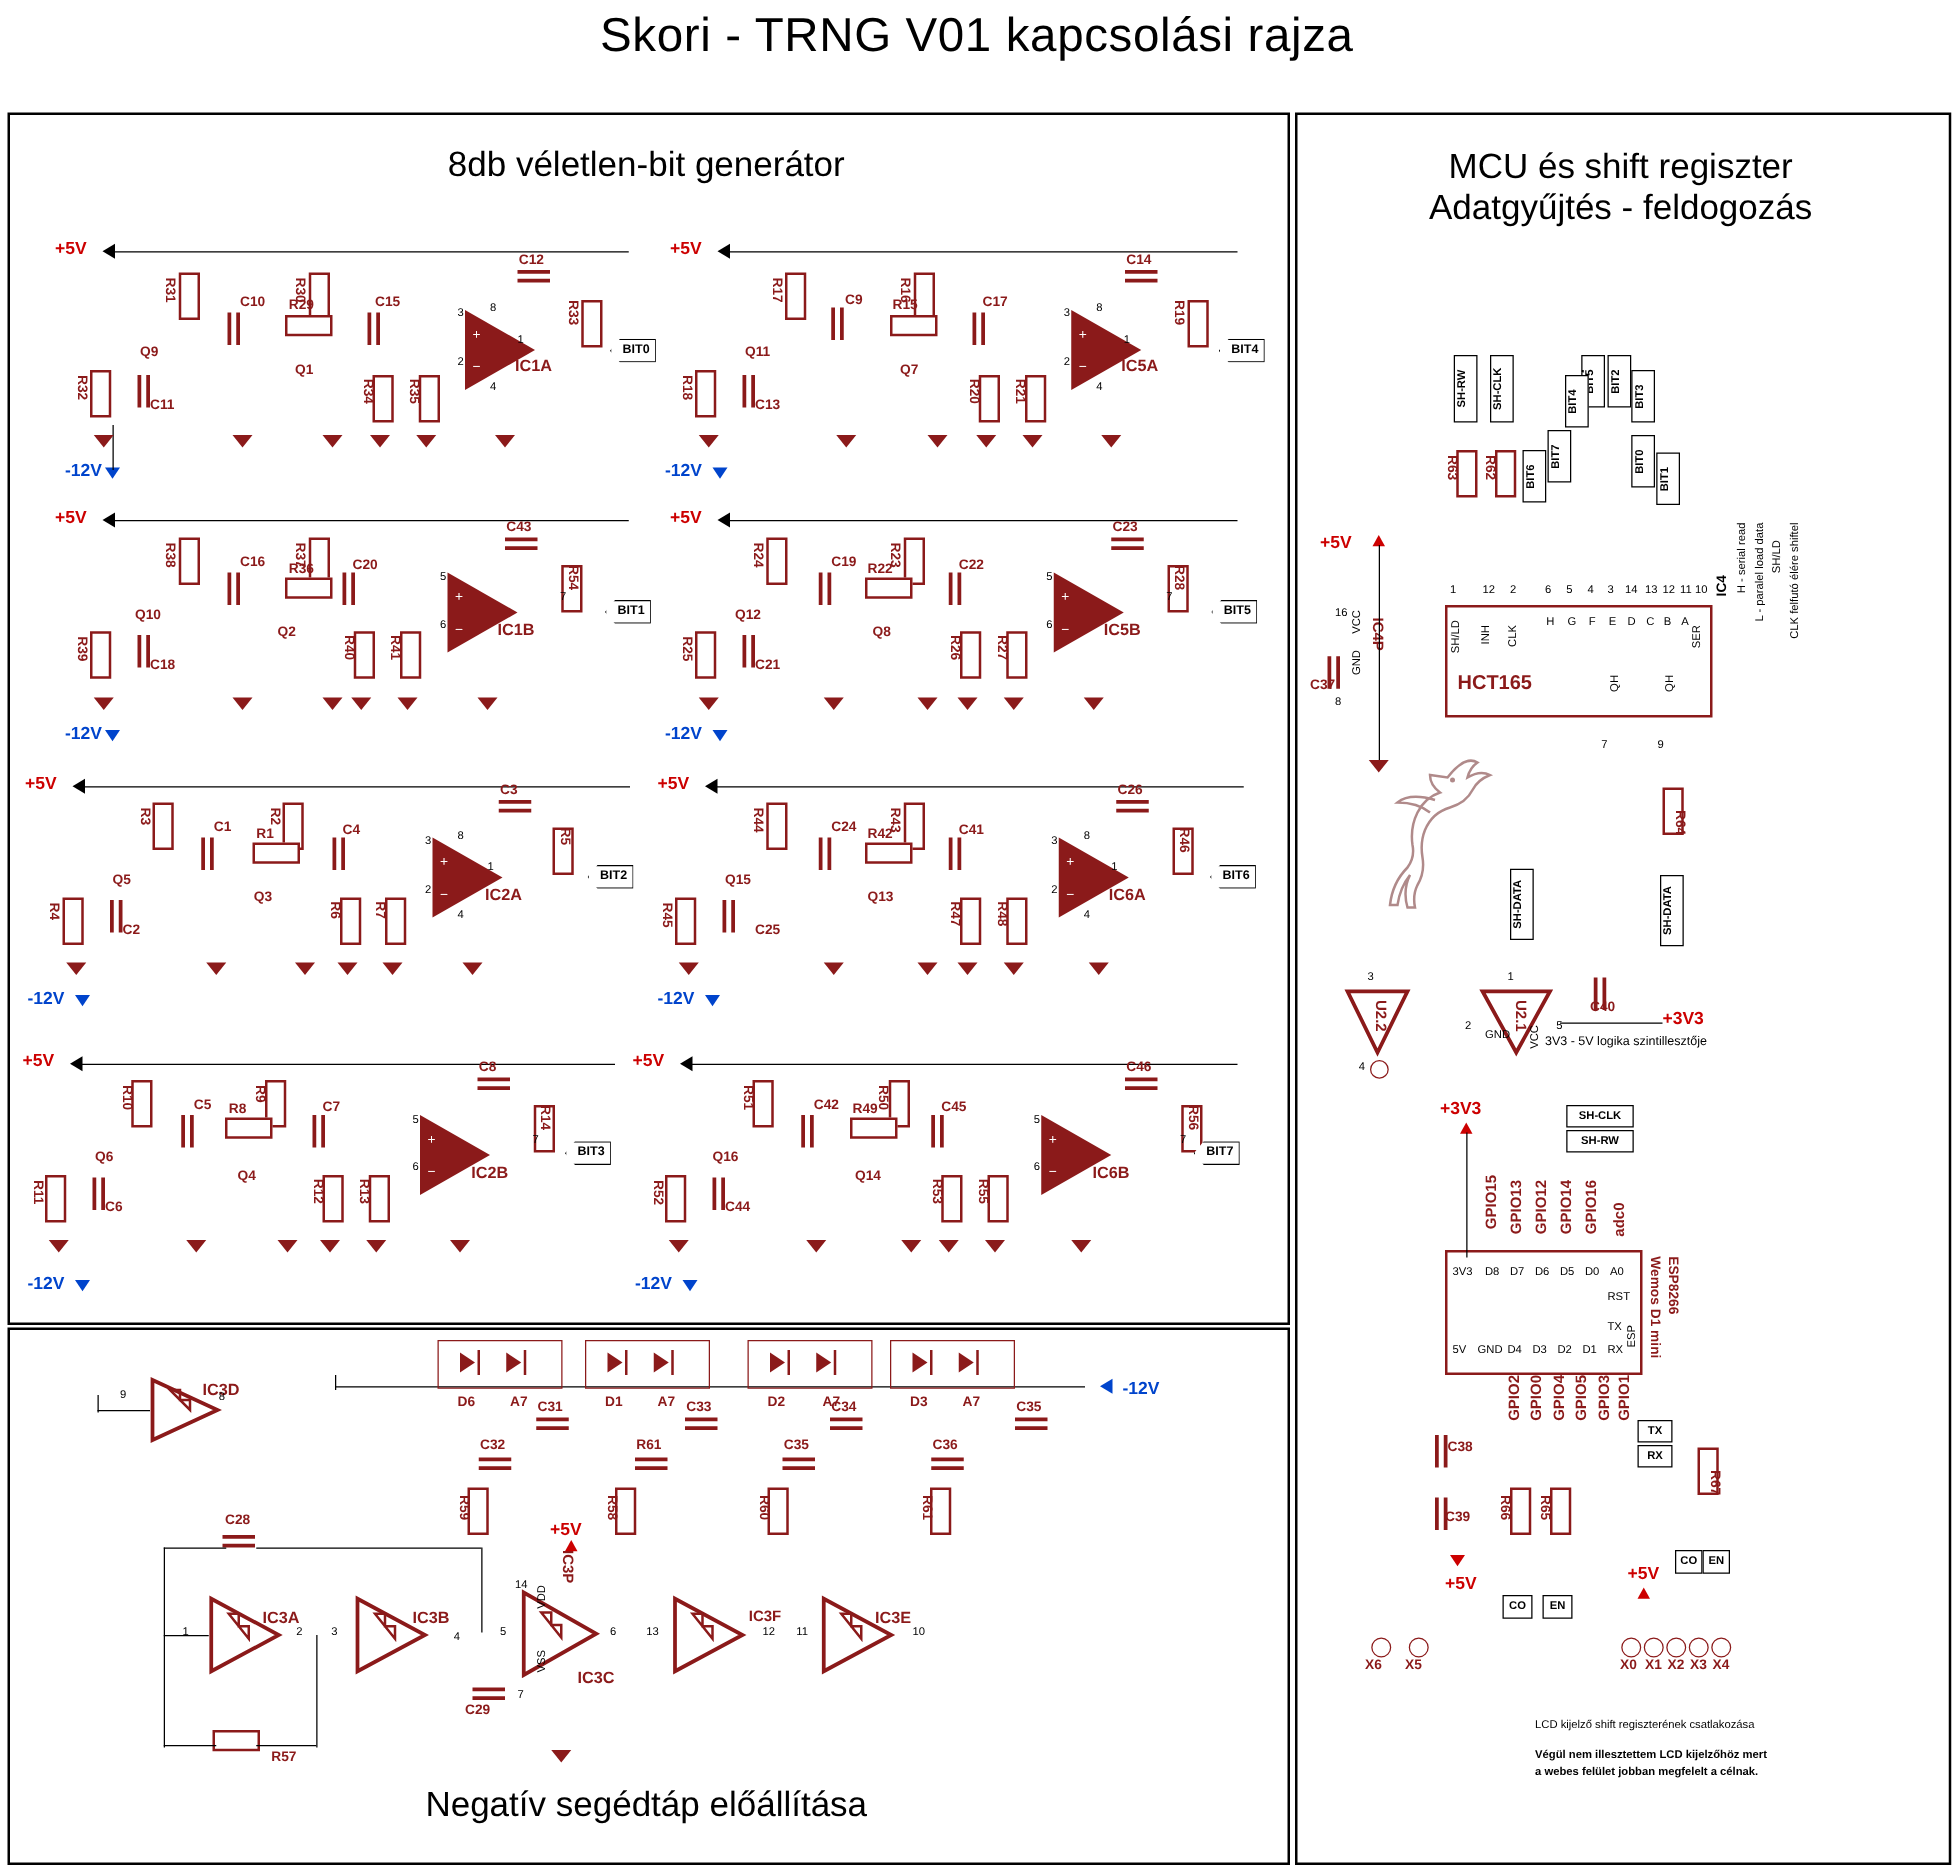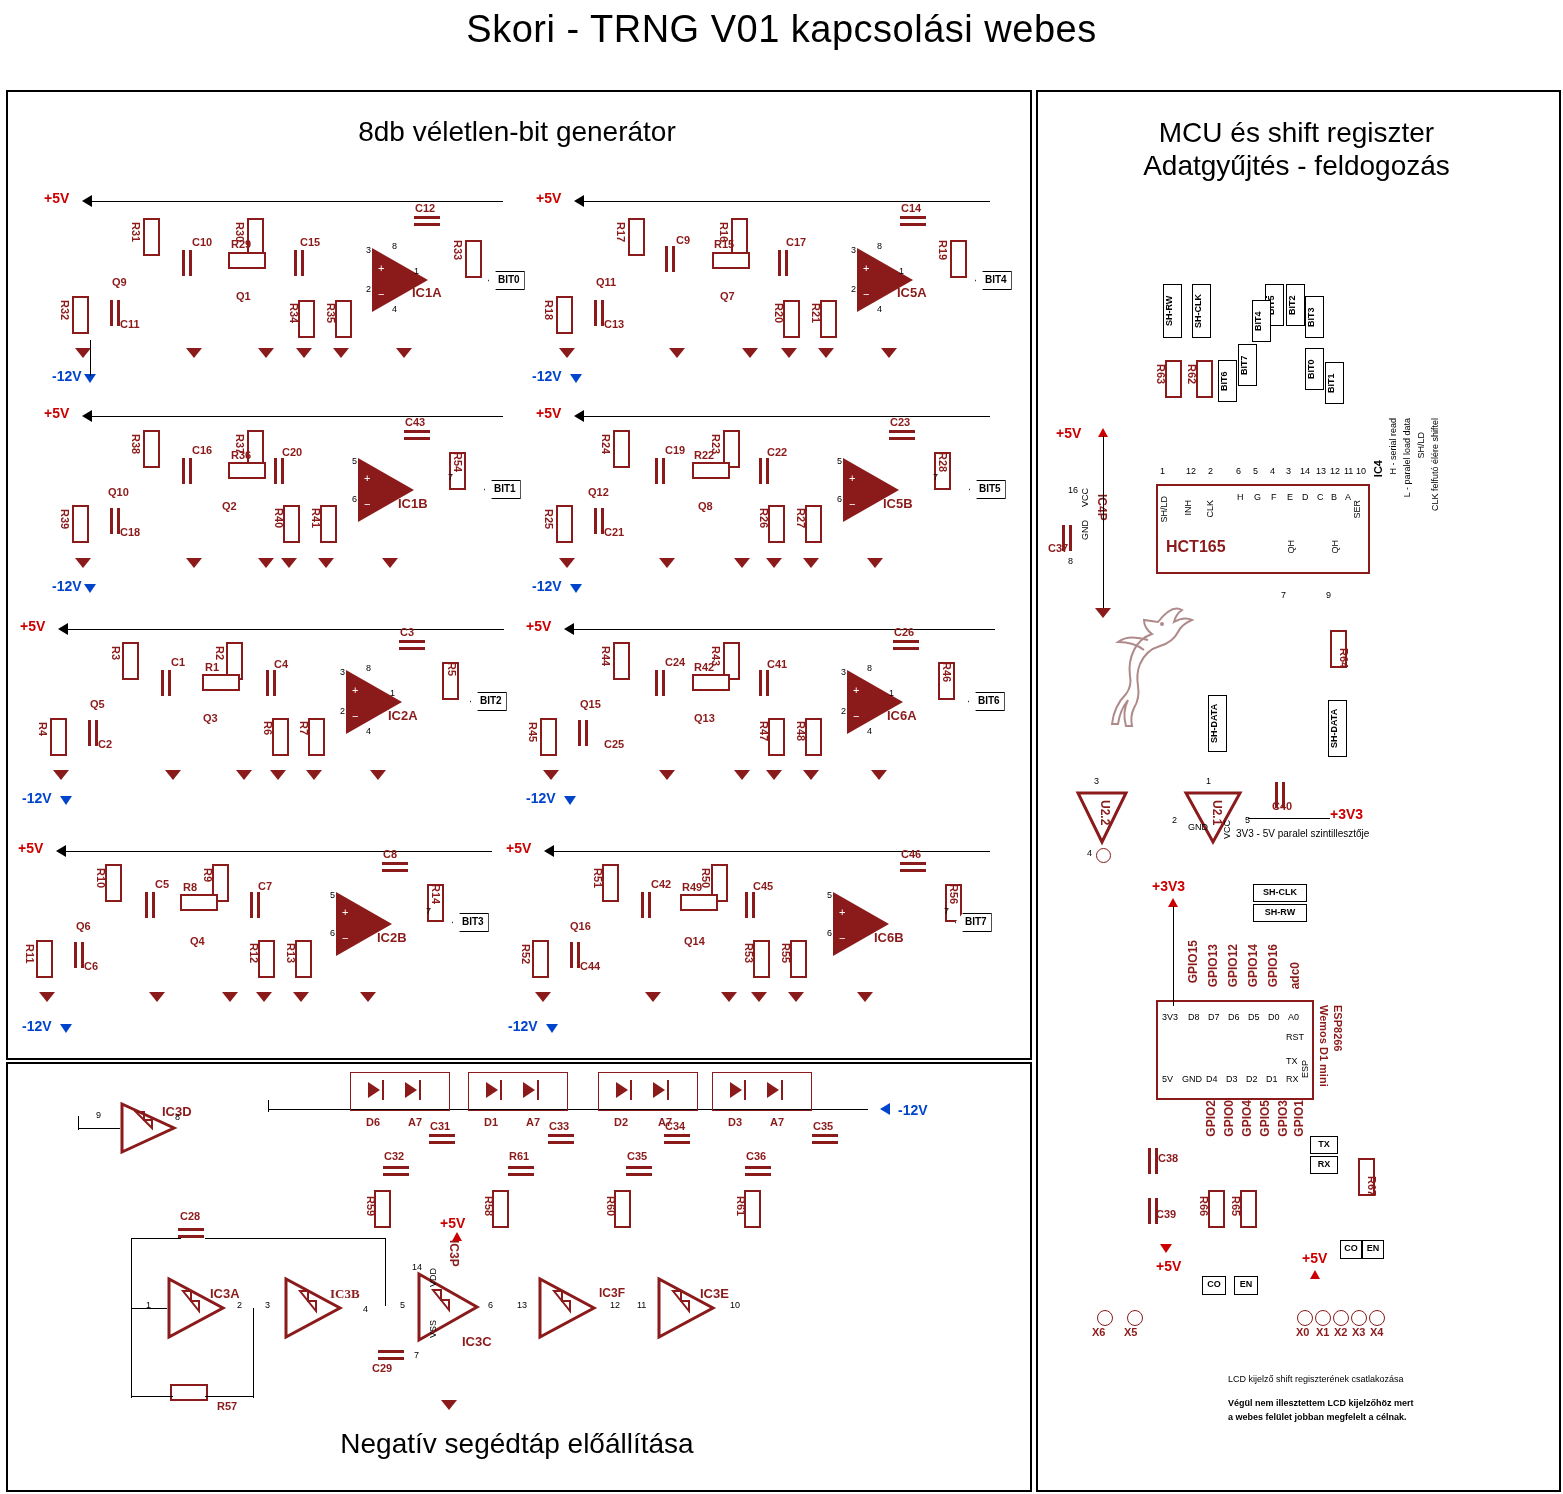--- a/index.html
+++ b/index.html
@@ -47,21 +47,21 @@
   .diode{position:absolute;width:0;height:0;border-top:8px solid transparent;border-bottom:8px solid transparent;border-left:12px solid #8b1a1a;}
   .diodebox{position:absolute;border:1.5px solid #8b1a1a;}
   .circ{position:absolute;border:1.5px solid #8b1a1a;border-radius:50%;}
   .arrowL{position:absolute;width:0;height:0;border-top:6px solid transparent;border-bottom:6px solid transparent;border-right:10px solid #000;}
   .arrowU{position:absolute;width:0;height:0;border-left:5px solid transparent;border-right:5px solid transparent;border-bottom:9px solid #cc0000;}
   .arrowD{position:absolute;width:0;height:0;border-left:6px solid transparent;border-right:6px solid transparent;border-top:9px solid #0044cc;}
 </style>
 </head>
 <body>
 
-<div class="title">Skori - TRNG V01 kapcsolási webes</div>
+<div class="title">Skori - TRNG V01 kapcsolási rajza</div>
 
 <div class="panel" id="panel-gen"></div>
 <div class="panel" id="panel-neg"></div>
 <div class="panel" id="panel-mcu"></div>
 
 <div class="sect-title" id="gen-title">8db véletlen-bit generátor</div>
 <div class="sect-title" id="mcu-title">
   <div>MCU és shift regiszter</div>
   <div>Adatgyűjtés - feldogozás</div>
 </div>
@@ -513,21 +513,21 @@
 <div class="icname" style="left:210px;top:1286px;font-size:13px;">IC3A</div>
 <div class="pin" style="left:146px;top:1300px;">1</div>
 <div class="pin" style="left:237px;top:1300px;">2</div>
 
 <div class="tri" style="left:282px;top:1275px;">
   <svg width="62" height="66">
       <polygon points="4,4 4,62 58,33" fill="none" stroke="#8b1a1a" stroke-width="3"></polygon>
       <polygon points="18,16 26,16 26,26 34,26 34,36" fill="none" stroke="#8b1a1a" stroke-width="2"></polygon>
     </svg>
 </div>
-<div class="icname" style="left:330px;top:1286px;font-size:13px;font-family:Liberation Serif, serif;">IC3B</div>
+<div class="icname" style="left:330px;top:1286px;font-size:13px;">IC3B</div>
 <div class="pin" style="left:265px;top:1300px;">3</div>
 <div class="pin" style="left:363px;top:1304px;">4</div>
 
 <div class="tri" style="left:415px;top:1270px;">
   <svg width="66" height="76">
       <polygon points="4,4 4,70 62,37" fill="none" stroke="#8b1a1a" stroke-width="3"></polygon>
       <polygon points="18,20 26,20 26,30 34,30 34,40" fill="none" stroke="#8b1a1a" stroke-width="2"></polygon>
     </svg>
 </div>
 <div class="icname" style="left:462px;top:1334px;font-size:13px;">IC3C</div>
@@ -677,21 +677,21 @@
 <div class="icname" style="left:1210px;top:800px;font-size:12px;writing-mode:vertical-rl;">U2.1</div>
 <div class="pin" style="left:1206px;top:776px;">1</div>
 <div class="pin" style="left:1172px;top:815px;">2</div>
 <div class="pin" style="left:1245px;top:815px;">5</div>
 <div class="pin" style="left:1188px;top:822px;">GND</div>
 <div class="pin" style="left:1222px;top:820px;writing-mode:vertical-rl;transform:rotate(180deg);">VCC</div>
 <div class="capv" style="left:1275px;top:782px;"></div>
 <div class="lbl" style="left:1272px;top:800px;">C40</div>
 <div class="rail" style="left:1330px;top:806px;">+3V3</div>
 <div class="wire wh" style="left:1248px;top:818px;width:82px;"></div>
-<div class="note" style="left:1236px;top:828px;font-size:10px;">3V3 - 5V paralel szintillesztője</div>
+<div class="note" style="left:1236px;top:828px;font-size:10px;">3V3 - 5V logika szintillesztője</div>
 
 <div class="ic" style="left:1156px;top:1000px;width:154px;height:96px;"></div>
 <div class="icname" style="left:1318px;top:1005px;font-size:11px;writing-mode:vertical-rl;">Wemos D1 mini</div>
 <div class="icname" style="left:1332px;top:1005px;font-size:11px;writing-mode:vertical-rl;">ESP8266</div>
 <div class="pin" style="left:1162px;top:1012px;">3V3</div>
 <div class="pin" style="left:1188px;top:1012px;">D8</div>
 <div class="pin" style="left:1208px;top:1012px;">D7</div>
 <div class="pin" style="left:1228px;top:1012px;">D6</div>
 <div class="pin" style="left:1248px;top:1012px;">D5</div>
 <div class="pin" style="left:1268px;top:1012px;">D0</div>

